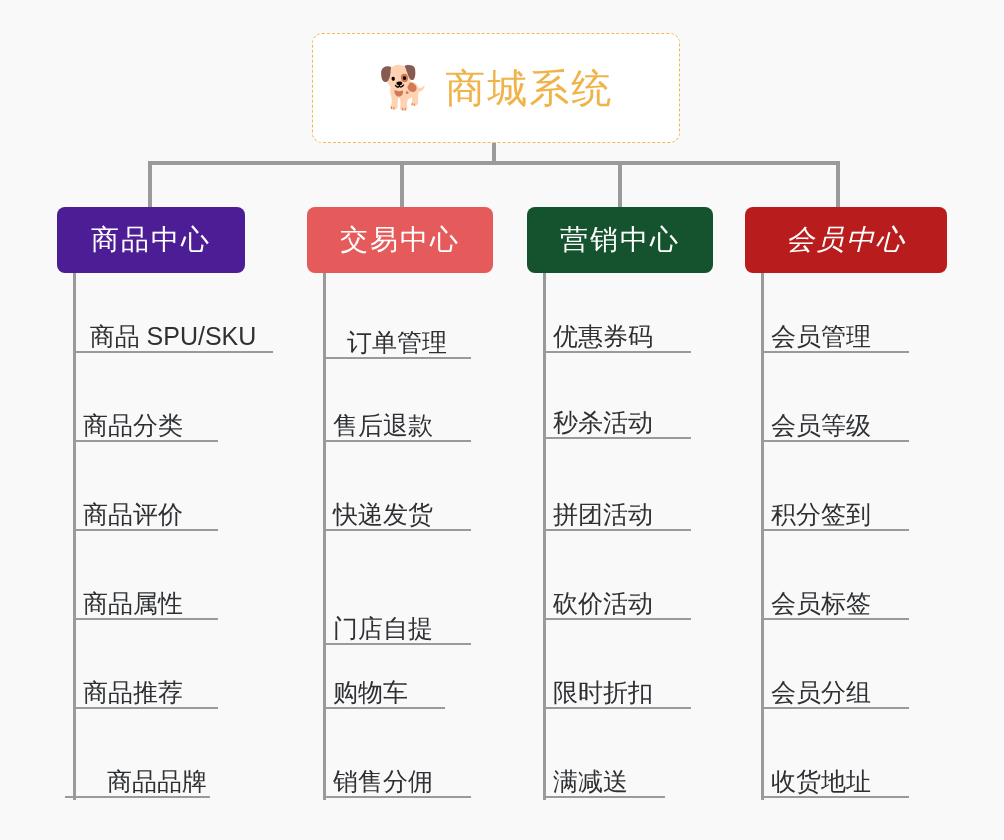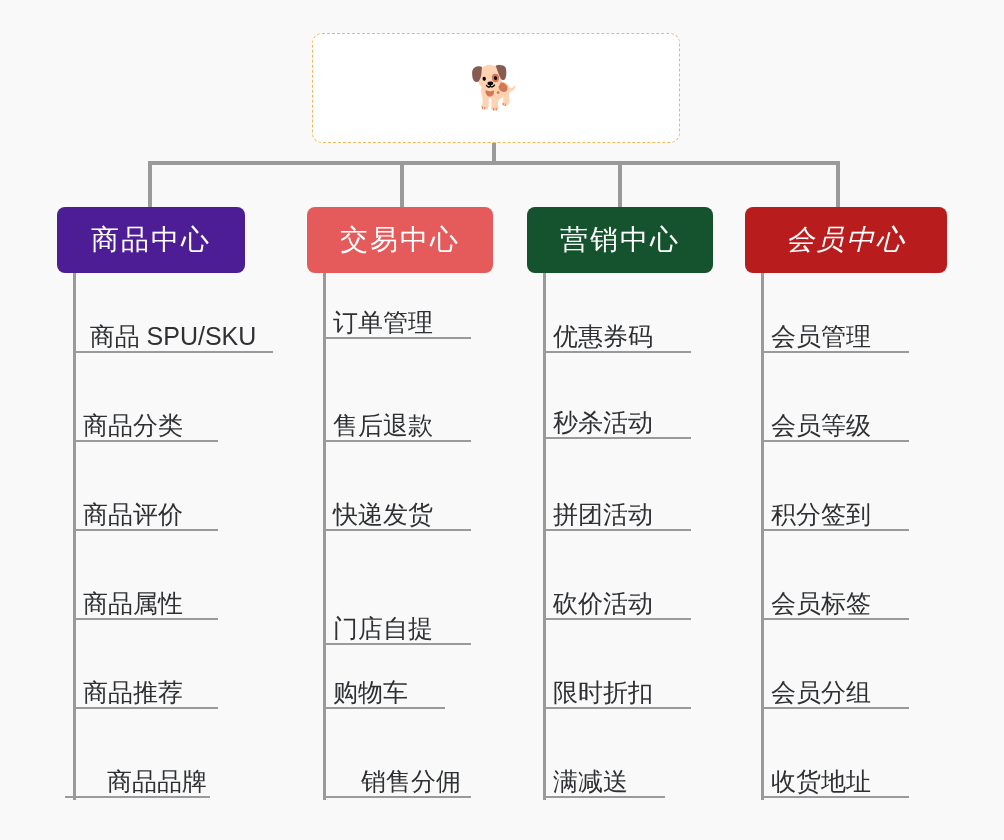--- a/index.html
+++ b/index.html
@@ -97,20 +97,21 @@
     padding: 0 10px;
   }
 </style>
 </head>
 <body>
 
 <div id="diagram">
 
   <div class="root-node">
     <span class="root-emoji">🐕</span>
+    <span class="root-title">商城系统</span>
   </div>
 
   <div id="connectors">
       <div class="conn conn-v" style="left: 492px; top: 143px; height: 20px; background: rgb(154, 154, 154);"></div>
       <div class="conn conn-h" style="left: 150px; top: 161px; width: 690px; background: rgb(154, 154, 154);"></div>
       <div class="conn conn-v" style="left: 148px; top: 161px; height: 46px; background: rgb(154, 154, 154);"></div>
       <div class="conn conn-v" style="left: 400px; top: 161px; height: 46px; background: rgb(154, 154, 154);"></div>
       <div class="conn conn-v" style="left: 618px; top: 161px; height: 46px; background: rgb(154, 154, 154);"></div>
       <div class="conn conn-v" style="left: 836px; top: 161px; height: 46px; background: rgb(154, 154, 154);"></div>
     </div>
@@ -138,36 +139,36 @@
         </div>
         <div class="leaf" style="left: 8px; top: 559px; width: 145px; padding-left: 32px;">
           <span class="leaf-label">商品品牌</span>
         </div>
       </div>
       <div class="column" style="left: 307px;">
         <div class="cat-box" style="width: 186px; background: rgb(229, 90, 90);">
           <span>交易中心</span>
         </div>
         <div class="spine" style="left: 16px; height: 527px;"></div>
-        <div class="leaf" style="left: 16px; top: 100px; width: 148px;">
+        <div class="leaf" style="left: 16px; top: 120px; width: 148px; justify-content: center;">
           <span class="leaf-label">订单管理</span>
         </div>
         <div class="leaf" style="left: 16px; top: 203px; width: 148px;">
           <span class="leaf-label">售后退款</span>
         </div>
         <div class="leaf" style="left: 16px; top: 292px; width: 148px;">
           <span class="leaf-label">快递发货</span>
         </div>
         <div class="leaf" style="left: 16px; top: 381px; width: 148px; margin-top: 25px;">
           <span class="leaf-label">门店自提</span>
         </div>
         <div class="leaf" style="left: 16px; top: 470px; width: 122px;">
           <span class="leaf-label">购物车</span>
         </div>
-        <div class="leaf" style="left: 16px; top: 559px; width: 148px; padding-left: 28px;">
+        <div class="leaf" style="left: 16px; top: 559px; width: 148px;">
           <span class="leaf-label">销售分佣</span>
         </div>
       </div>
       <div class="column" style="left: 527px;">
         <div class="cat-box" style="width: 186px; background: #14532d;">
           <span>营销中心</span>
         </div>
         <div class="spine" style="left: 16px; height: 527px;"></div>
         <div class="leaf" style="left: 16px; top: 114px; width: 148px; text-align: right;">
           <span class="leaf-label">优惠券码</span>

